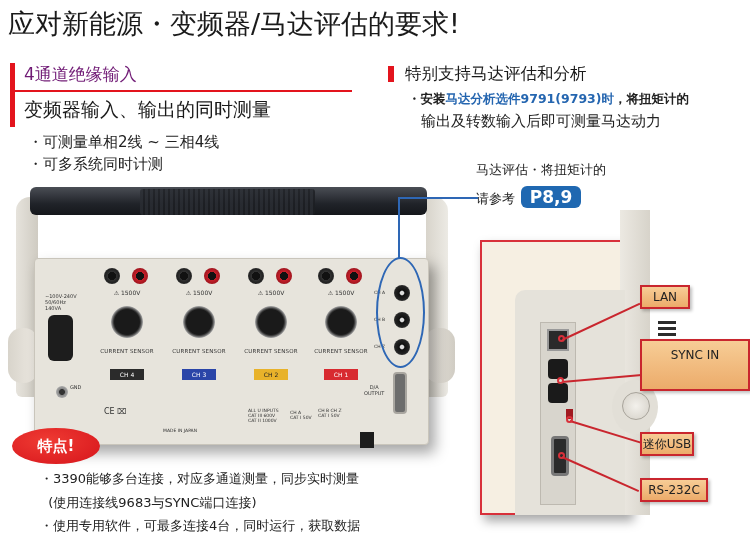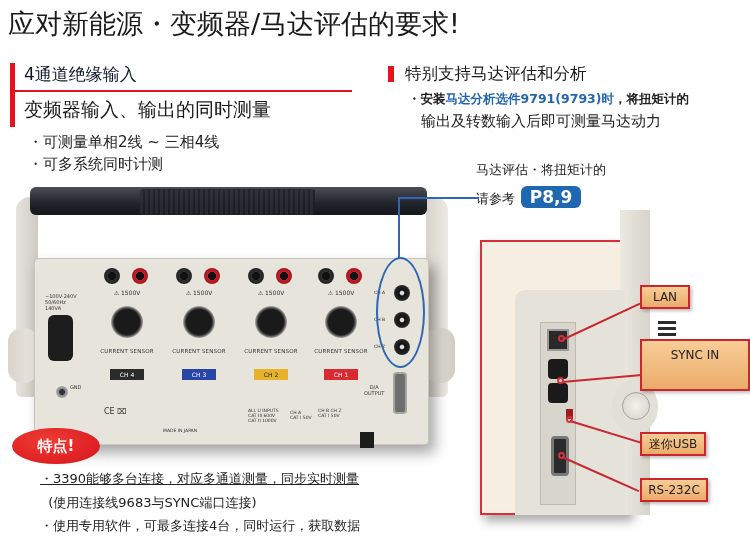--- a/index.html
+++ b/index.html
@@ -1,21 +1,21 @@
 <!DOCTYPE html>
 <html><head>
 <meta charset="utf-8">
 <style>
   * { box-sizing: border-box; margin: 0; padding: 0; }
   body { width: 750px; height: 542px; background: #ffffff; position: relative; overflow: hidden; font-family: "DejaVu Sans", "Liberation Sans", sans-serif; color: #222; }
   .abs { position: absolute; }
   .title { left: 8px; top: 6px; font-size: 27px; color: #1a1a1a; letter-spacing: 0px; font-weight: normal; white-space: nowrap; }
   .left-head-bar { left: 10px; top: 63px; width: 5px; height: 64px; background: #e3141d; }
   .left-head-line { left: 10px; top: 90px; width: 342px; height: 2px; background: #e3141d; }
-  .left-h1 { left: 24px; top: 63px; font-size: 17px; color: #0f172a; white-space: nowrap; }
+  .left-h1 { left: 24px; top: 63px; font-size: 17px; color: #701a75; white-space: nowrap; }
   .left-h2 { left: 24px; top: 97px; font-size: 19px; color: #1a1a1a; white-space: nowrap; }
   .bullet { font-size: 15px; color: #222; white-space: nowrap; }
   .right-bar { left: 388px; top: 66px; width: 6px; height: 16px; background: #e3141d; }
   .right-h { left: 405px; top: 63px; font-size: 16.5px; color: #1a1a1a; white-space: nowrap; }
   .blue { color: #2566b0; }
   .ref-label { left: 476px; top: 161px; font-size: 13px; color: #222; white-space: nowrap; }
   .ref-see { left: 476px; top: 190px; font-size: 13px; color: #222; white-space: nowrap; }
   .ref-badge { left: 521px; top: 186px; width: 60px; height: 22px; background: #1f68b1; color: #fff; border-radius: 6px; font-size: 17px; text-align: center; line-height: 22px; font-weight: bold; }
   
   .handle-side-l { left: 16px; top: 197px; width: 22px; height: 200px; background: linear-gradient(90deg,#e6e3dc,#cfcbc2); border-radius: 14px 0 0 6px; }
@@ -56,21 +56,21 @@
   .rj45 { left: 547px; top: 329px; width: 22px; height: 22px; background: #2a2a2a; border: 2px solid #999; }
   .minidin { left: 548px; width: 20px; height: 20px; background: #1a1a1a; border-radius: 4px; }
   .musb { left: 566px; top: 409px; width: 7px; height: 10px; background: #a01a20; }
   .db9 { left: 551px; top: 436px; width: 18px; height: 40px; background: #2a2a2a; border: 3px solid #777; border-radius: 4px; }
   .knob { left: 612px; top: 380px; width: 46px; height: 54px; background: #e2dfd7; border-radius: 50%; }
   .knob-in { left: 622px; top: 392px; width: 28px; height: 28px; border-radius: 50%; background: radial-gradient(circle,#f3f1ec,#d3cfc6); border: 1px solid #a8a49b; }
   .vent { left: 658px; width: 18px; height: 3px; background: #2c2c2c; }
   .tag { background: linear-gradient(180deg,#f7cd96,#ecab6a); border: 2px solid #c9262e; color: #222; font-size: 12px; text-align: center; white-space: nowrap; box-shadow: 2px 2px 3px rgba(0,0,0,.25); }
   .tag-lan { left: 640px; top: 285px; width: 50px; height: 24px; line-height: 20px; }
   .tag-sync { left: 640px; top: 339px; width: 110px; height: 52px; line-height: 22px; padding-top: 3px; }
-  .tag-usb { left: 640px; top: 432px; width: 66px; height: 24px; line-height: 20px; }
+  .tag-usb { left: 640px; top: 432px; width: 54px; height: 24px; line-height: 20px; }
   .tag-rs { left: 640px; top: 478px; width: 68px; height: 24px; line-height: 20px; }
   .leader { height: 2px; background: #c9262e; transform-origin: 0 50%; }
   .dot { width: 7px; height: 7px; border: 2px solid #d8303a; border-radius: 50%; }
 </style>
 </head>
 <body>
 
 <div class="abs title">应对新能源・变频器/马达评估的要求!</div>
 
 <div class="abs left-head-bar"></div>
@@ -158,21 +158,21 @@
 <div class="abs small-lbl" style="left:248px;top:408px;white-space:pre;line-height:5px;">ALL U INPUTS
 CAT III 600V
 CAT II 1000V</div>
 <div class="abs small-lbl" style="left:290px;top:410px;white-space:pre;line-height:5px;">CH A
 CAT I 50V</div>
 <div class="abs small-lbl" style="left:318px;top:408px;white-space:pre;line-height:5px;">CH B CH Z
 CAT I 50V</div>
 <div class="abs foot-box"></div>
 
 <div class="abs badge-tedian">特点!</div>
-<div class="abs bottom-bullet" style="left:40px;top:470px;text-decoration:underline;">・3390能够多台连接，对应多通道测量，同步实时测量</div>
+<div class="abs bottom-bullet" style="left:40px;top:470px;">・3390能够多台连接，对应多通道测量，同步实时测量</div>
 <div class="abs bottom-bullet" style="left:40px;top:494px;white-space:pre;">  (使用连接线9683与SYNC端口连接)</div>
 <div class="abs bottom-bullet" style="left:40px;top:517px;">・使用专用软件，可最多连接4台，同时运行，获取数据</div>
 
 <div class="abs photo"></div>
 <div class="abs photo-post"></div>
 <div class="abs photo-body"></div>
 <div class="abs photo-port-panel"></div>
 <div class="abs rj45"></div>
 <div class="abs minidin" style="top:359px;"></div>
 <div class="abs minidin" style="top:383px;"></div>

